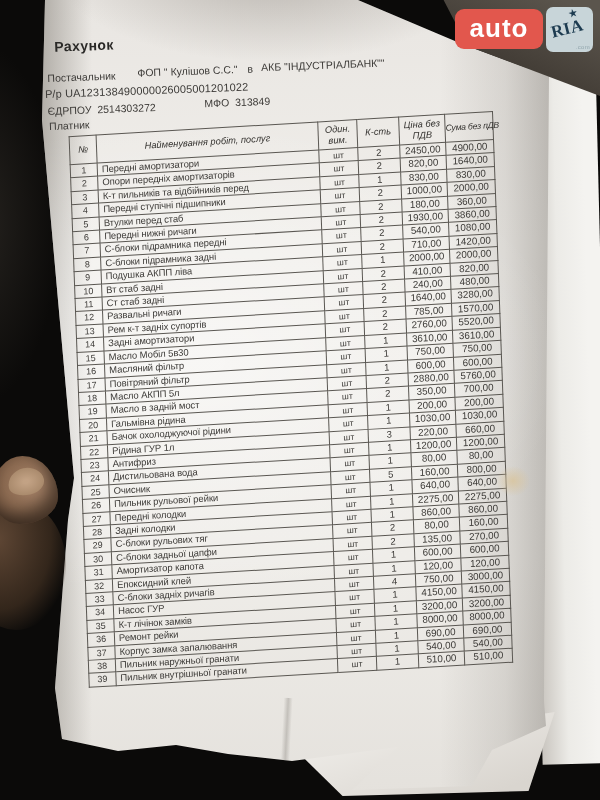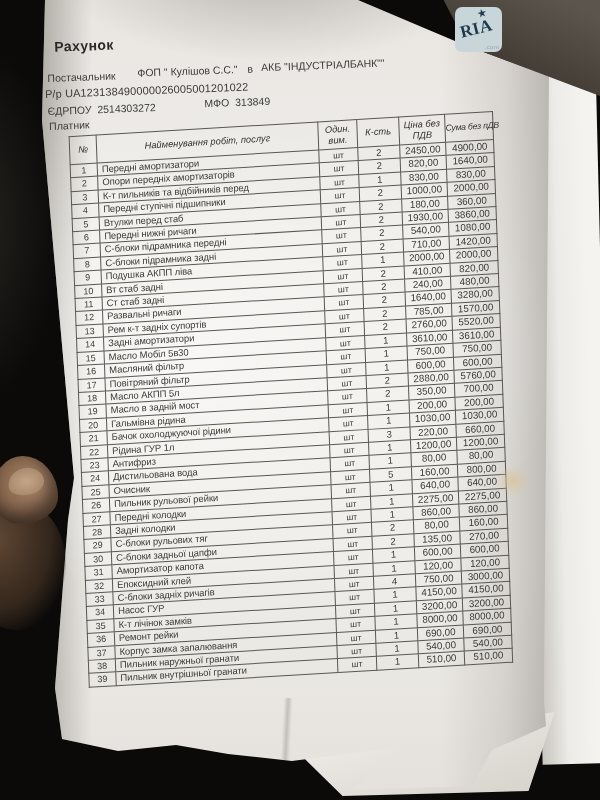--- a/index.html
+++ b/index.html
@@ -502,20 +502,23 @@
     <div id="crease" data-name="paper-crease"></div>
   </div>
 
   <div id="hand-mass" data-name="hand"></div>
   <div id="thumb" data-name="thumb"></div>
   <div id="thumb-nail" data-name="thumb-nail"></div>
 
   <div id="corner-dark" data-name="dark-background-corner"></div>
 
   <div id="logo" data-name="autoria-watermark-logo">
+    <div id="logo-auto" data-name="auto-logo-tile">
+      <span data-name="auto-logo-text">auto</span>
+    </div>
     <div id="logo-ria" data-name="ria-logo-tile">
       <span id="ria-star" data-name="star-icon">★</span>
       <span id="ria-text" data-name="ria-logo-text">RIA</span>
       <span id="ria-com" data-name="ria-domain-suffix">.com</span>
     </div>
   </div>
 
 </div>
 
 </body></html>

